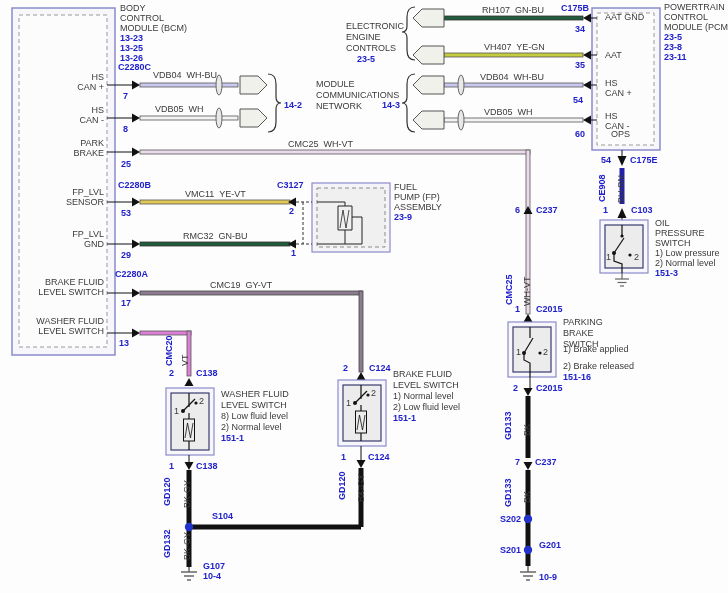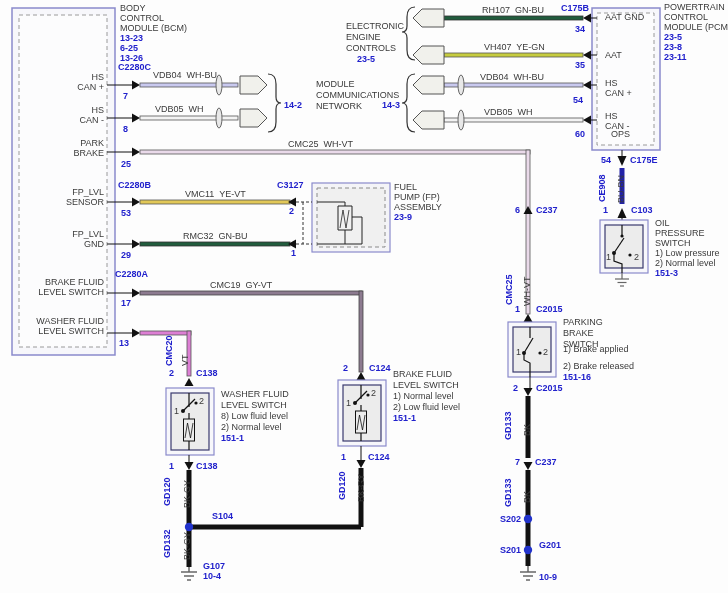--- a/index.html
+++ b/index.html
@@ -239,21 +239,21 @@
   </g>
   <g>
     <line x1="361" y1="468" x2="361" y2="527" stroke="#111" stroke-width="5"></line>
   </g>
 </svg>
 
 <span class="t" style="left:120px;top:3px">BODY</span>
 <span class="t" style="left:120px;top:13px">CONTROL</span>
 <span class="t" style="left:120px;top:23px">MODULE (BCM)</span>
 <span class="b" style="left:120px;top:33px">13-23</span>
-<span class="b" style="left:120px;top:43px">6-25</span>
+<span class="b" style="left:120px;top:43px">13-25</span>
 <span class="b" style="left:120px;top:53px">13-26</span>
 
 <span class="t ra" style="left:30px;top:72px">HS</span>
 <span class="t ra" style="left:30px;top:82px">CAN +</span>
 <span class="b" style="left:118px;top:62px">C2280C</span>
 <span class="b" style="left:123px;top:91px">7</span>
 <span class="t" style="left:153px;top:70px">VDB04  WH-BU</span>
 
 <span class="t ra" style="left:30px;top:105px">HS</span>
 <span class="t ra" style="left:30px;top:115px">CAN -</span>

